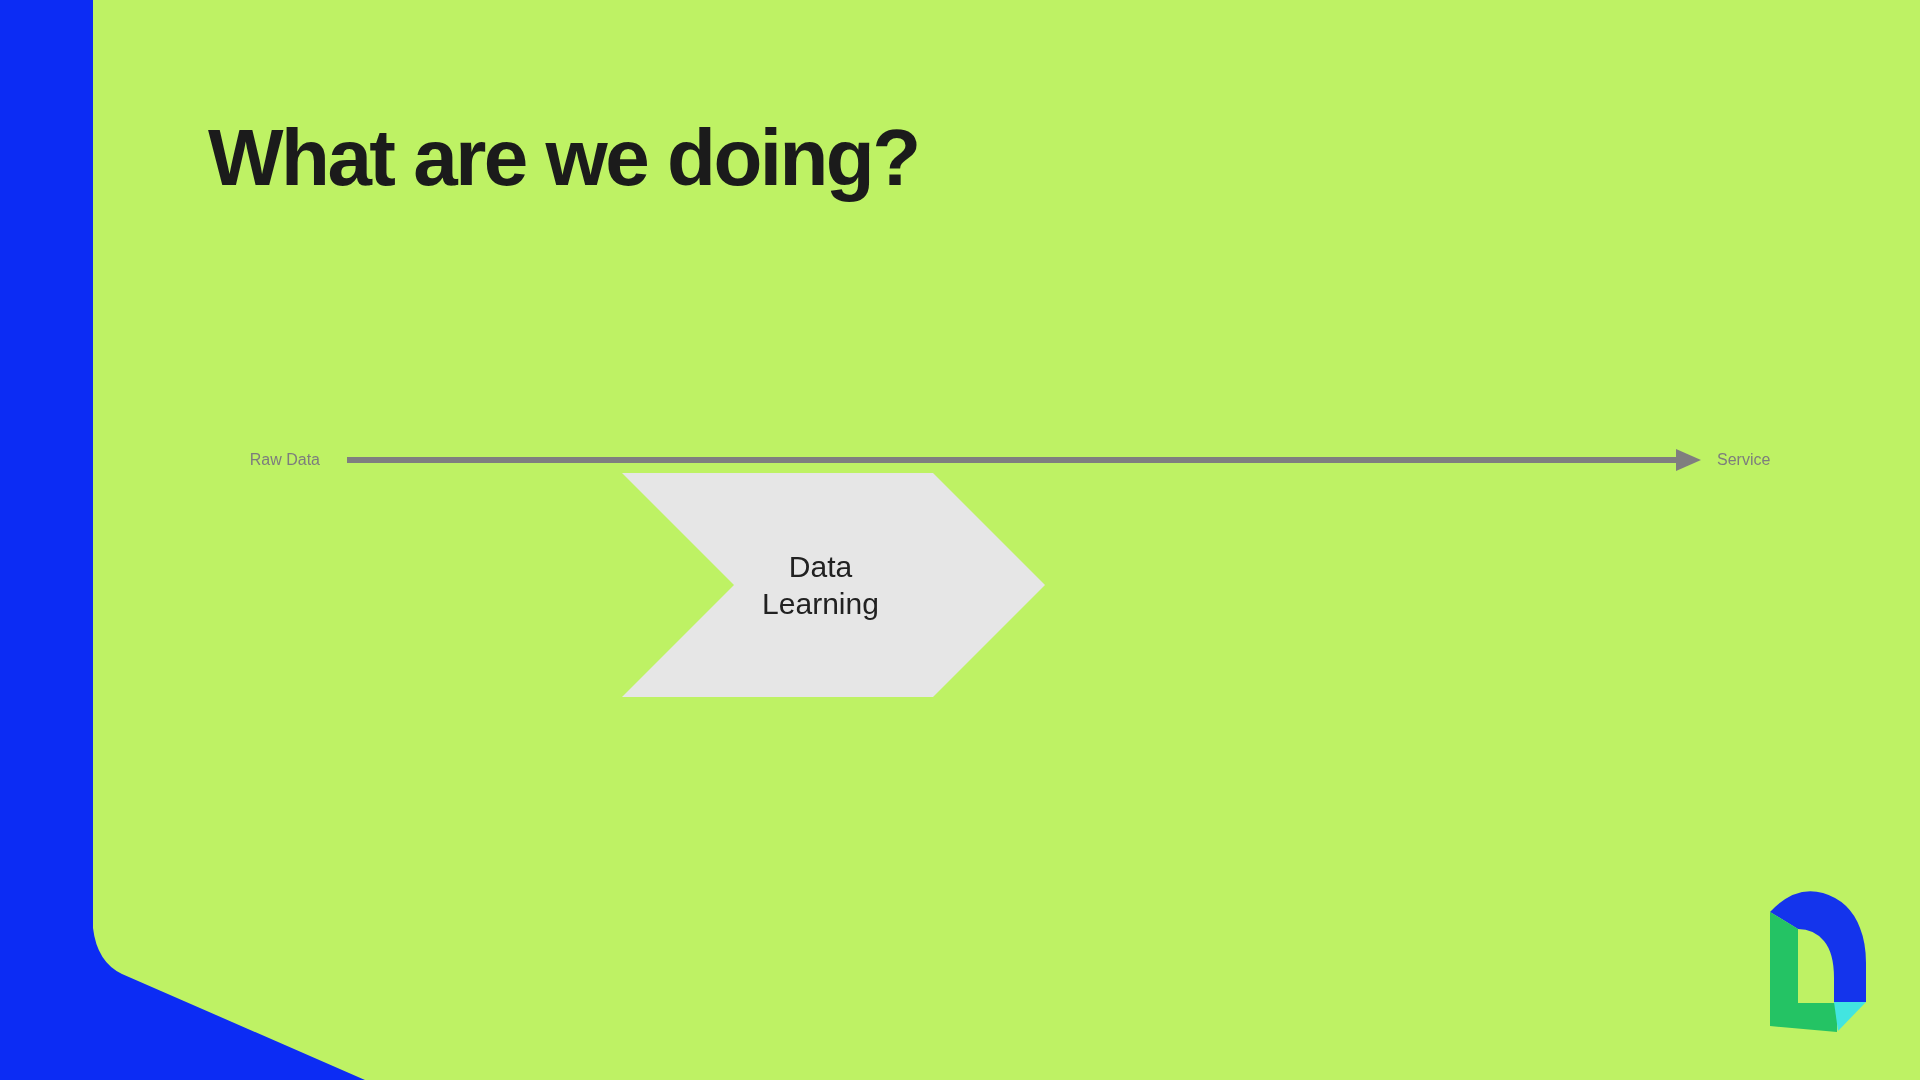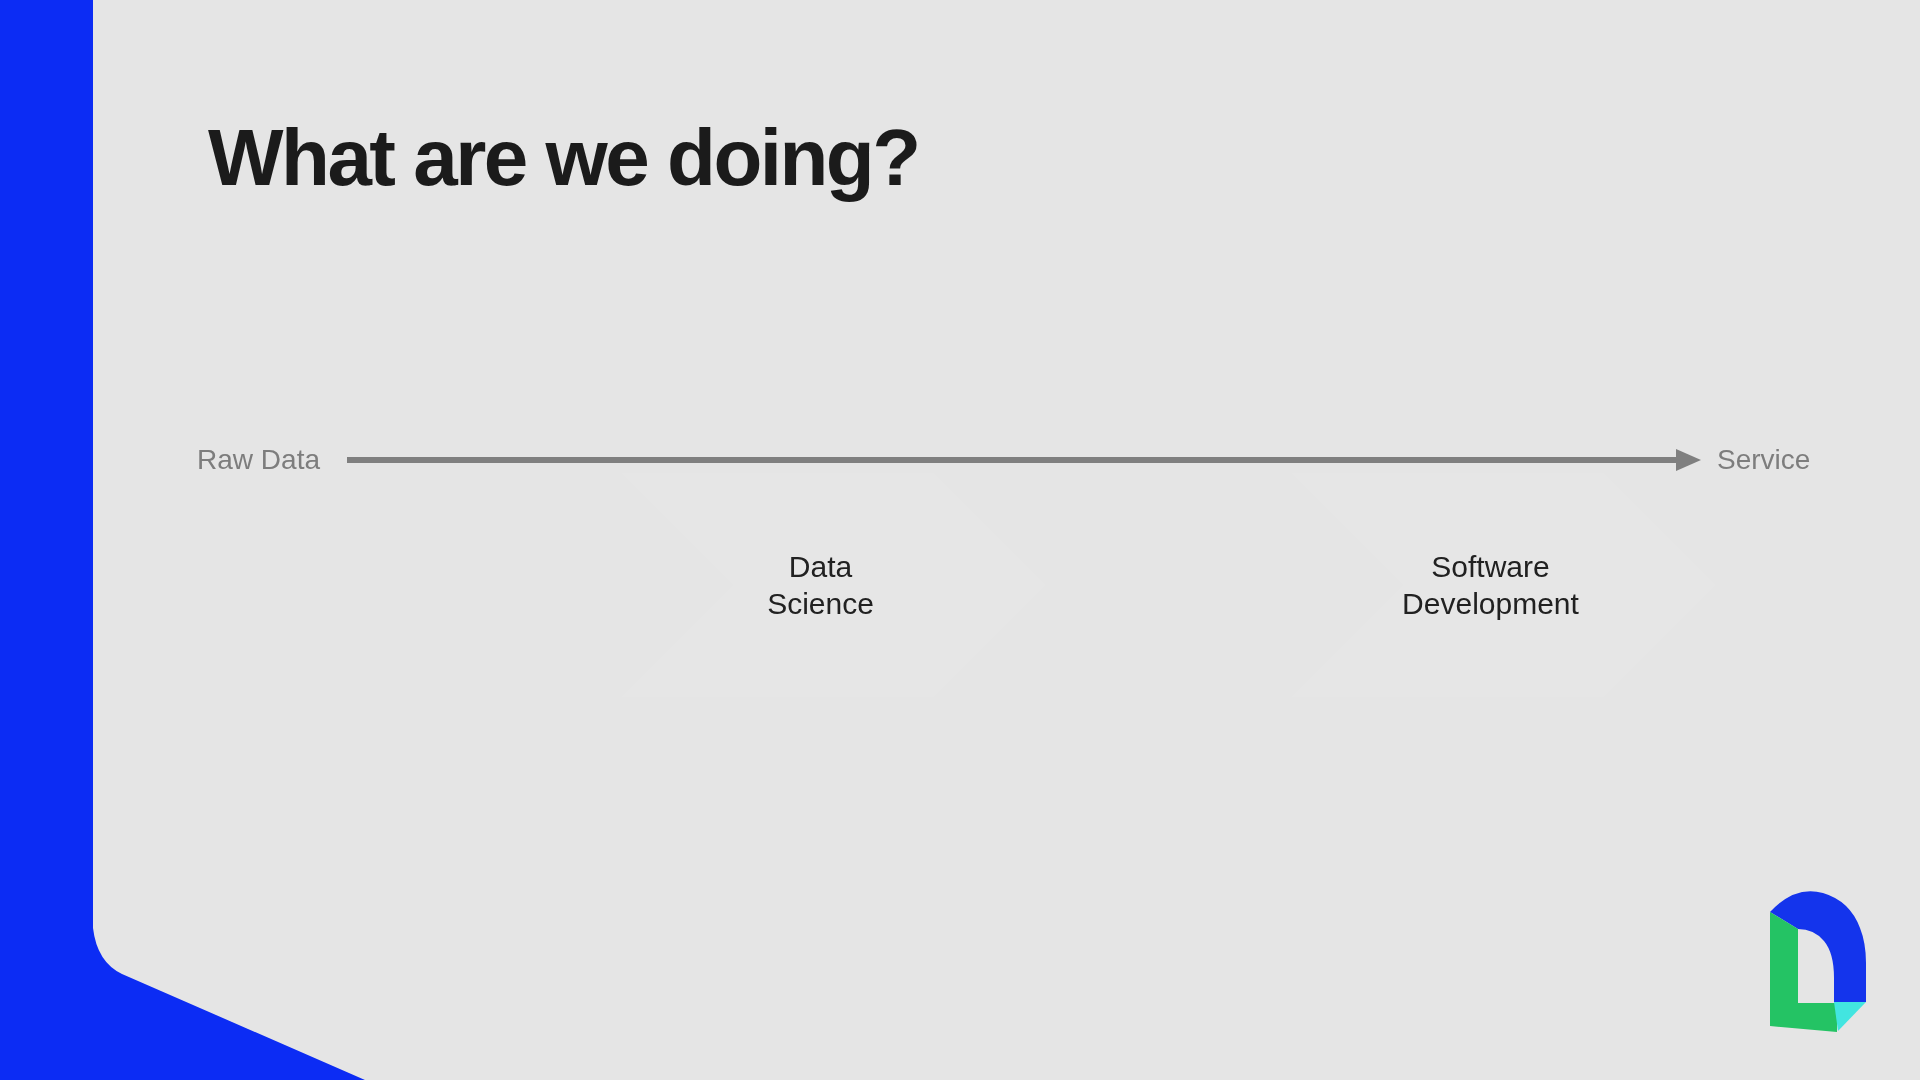--- a/index.html
+++ b/index.html
@@ -5,21 +5,21 @@
   * { margin: 0; padding: 0; box-sizing: border-box; }
   html, body {
     width: 1920px; height: 1080px;
     font-family: "Liberation Sans", sans-serif;
     background: #ffffff;
     overflow: hidden;
   }
   .slide {
     position: relative;
     width: 1920px; height: 1080px;
-    background: #e5e5e5;
+    background: #bef264;
   }
   
   .bg-svg {
     position: absolute; left: 0; top: 0;
     width: 1920px; height: 1080px;
     display: block;
   }
   
   .title {
     position: absolute;
@@ -29,21 +29,21 @@
     letter-spacing: -2.5px;
     line-height: 1.15;
     color: var(--title-color, #1b1b1b);
     white-space: nowrap;
   }
   
   .endpoint {
     position: absolute;
     top: 444px; height: 32px;
     display: flex; align-items: center;
-    font-size: 28px;
+    font-size: 16px;
     color: var(--label-gray, #7d7d7d);
     white-space: nowrap;
   }
   .endpoint.start { left: 140px; width: 180px; justify-content: flex-end; }
   .endpoint.end   { left: 1717px; width: 220px; justify-content: flex-start; }
   
   .arrow-svg {
     position: absolute; left: 340px; top: 444px;
     width: 1370px; height: 32px;
     display: block;
@@ -97,25 +97,21 @@
   <div class="endpoint start">Raw Data</div>
   <div class="endpoint end">Service</div>
 
   <svg class="arrow-svg" viewBox="0 0 1370 32" aria-hidden="true">
     <line x1="7" y1="16" x2="1336" y2="16" stroke="#7f7f7f" stroke-width="6"></line>
     <polygon points="1336,5 1361,16 1336,27" fill="#7f7f7f"></polygon>
   </svg>
 
   <div class="chevron c2">
     <span>Data</span>
-    <span>Science</span>
-  </div>
-  <div class="chevron c4">
-    <span>Software</span>
-    <span>Development</span>
+    <span>Learning</span>
   </div>
 
   <svg class="logo-svg" viewBox="0 0 100 142" aria-hidden="true">
 
     <path d="M2,21 Q27,-6 55,2 Q82,10 92,37 Q98,52 98,72 L98,111 L66,111 L66,87 Q66,62 56,50 Q46,38 30,38 Z" fill="#1434ec"></path>
 
     <path d="M2,21 L2,135 L69,141 L69,112 L30,112 L30,38 Z" fill="#24c364"></path>
 
     <path d="M66,111 L98,111 L70,140 Z" fill="#42e5e0"></path>
   </svg>

